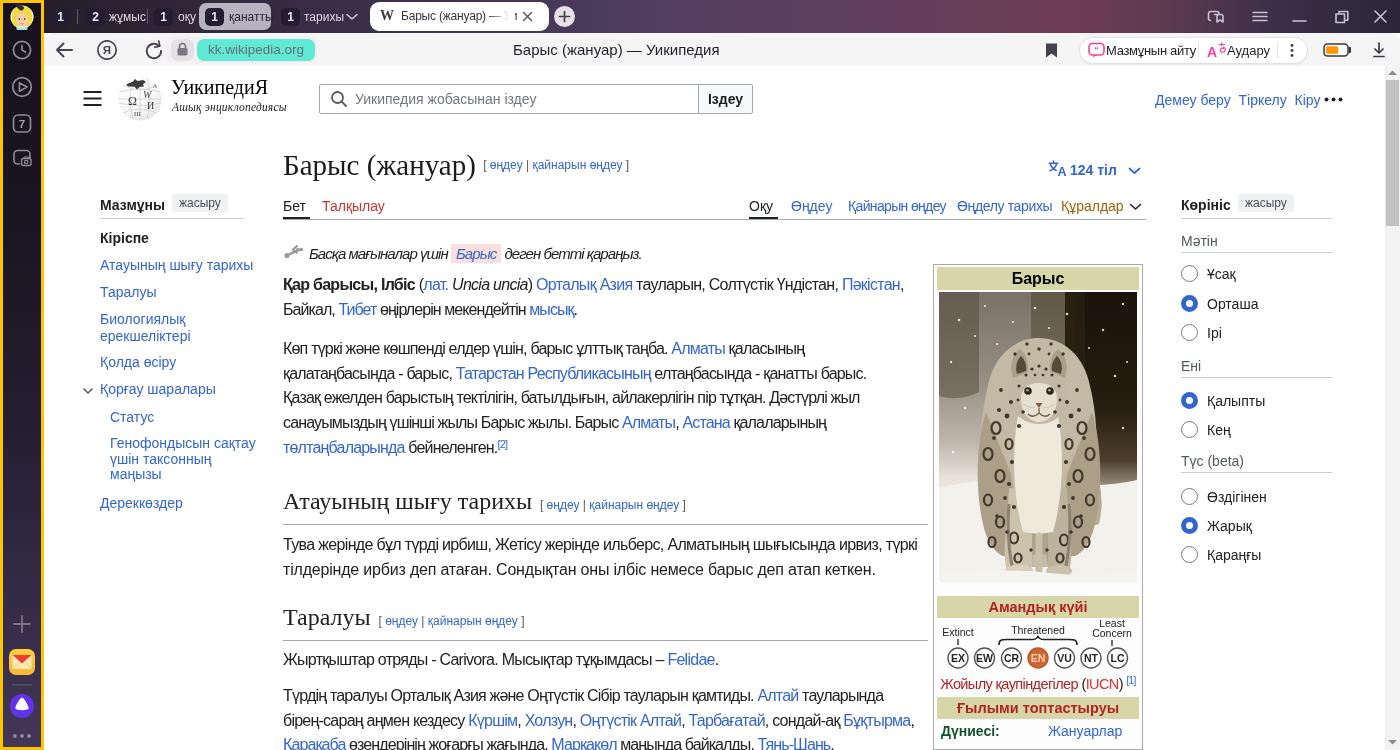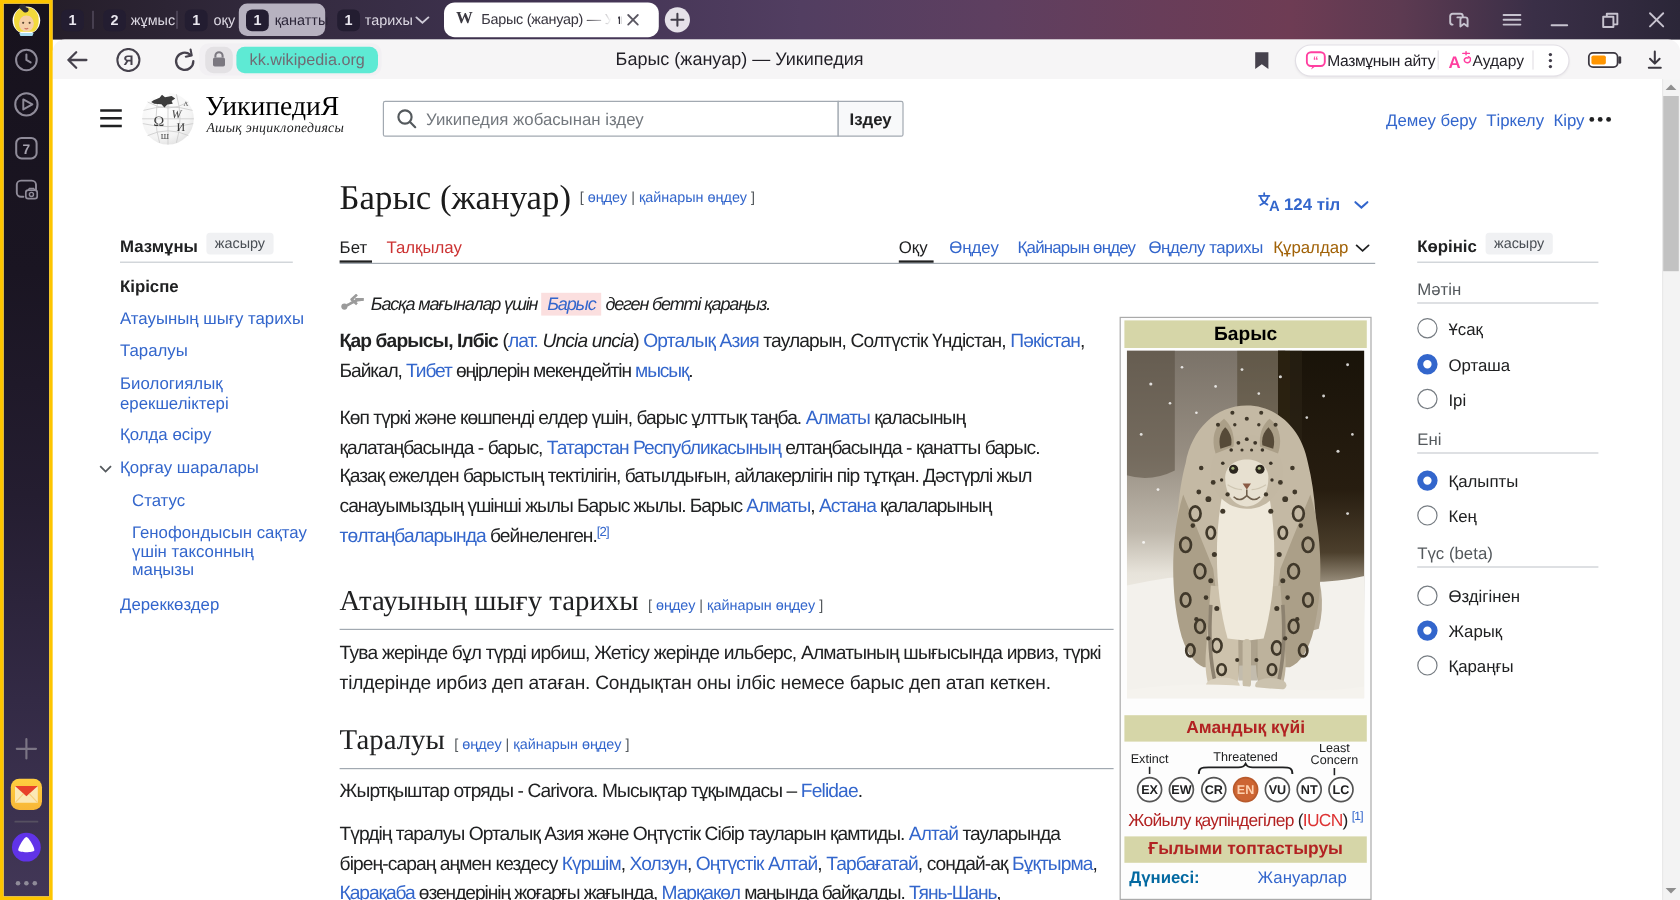--- a/index.html
+++ b/index.html
@@ -211,21 +211,21 @@
     <path d="M23 2.5 V45.5 M1.5 24 H44.5 M6 10 Q23 20 40 10 M6 38 Q23 30 40 38"></path>
   </g>
   <path d="M12 0 h12 v9 h-12 z" fill="#ffffff"></path>
   <path d="M11 8.5 l5 -2 l2 -2.5 l2.5 2 l5.5 -1 l3 2 l-3 2.2 l1 2.3 l-4.5 0.5 l-2.5 2.5 l-2.5 -2.7 l-6 -0.3 l-2.5 -1.5 z" fill="#3d3d3d"></path>
   <text x="11" y="30" font-size="12" fill="#3a3a3a" font-family="Liberation Serif">Ω</text>
   <text x="26" y="23" font-size="10" fill="#4a4a4a" font-family="Liberation Serif" font-style="italic">W</text>
   <text x="30" y="34" font-size="10" fill="#3a3a3a" font-family="Liberation Serif">И</text>
   <text x="17" y="41" font-size="9" fill="#555" font-family="Liberation Serif">ш</text>
   <text x="36" y="13" font-size="8" fill="#666" font-family="Liberation Serif">ʌ</text>
 </svg>
-<div class="abs serif" style="left:171px;top:76px;font-size:23px;color:#000">УикипедиЯ</div>
+<div class="abs serif" style="left:171px;top:76px;font-size:20px;color:#000">УикипедиЯ</div>
 <div class="abs serif" style="left:172px;top:101px;font-size:11.5px;font-style:italic;color:#202122;letter-spacing:0.2px">Ашық энциклопедиясы</div>
 <div class="abs" style="left:319px;top:84px;width:380px;height:30px;border:1px solid #a2a9b1;border-radius:2px 0 0 2px;background:#fff"></div>
 <svg class="abs" style="left:330px;top:90px" width="18" height="18" viewBox="0 0 18 18">
     <circle cx="7.5" cy="7.5" r="5.5" fill="none" stroke="#54595d" stroke-width="1.8"></circle>
     <path d="M11.7 11.7 L16 16" stroke="#54595d" stroke-width="1.8" stroke-linecap="round"></path>
   </svg>
 <div class="abs" style="left:355px;top:91px;font-size:14px;color:#72777d">Уикипедия жобасынан іздеу</div>
 <div class="abs" style="left:698px;top:84px;width:55px;height:30px;border:1px solid #a2a9b1;border-radius:0 2px 2px 0;background:#f8f9fa;font-size:14px;font-weight:bold;color:#202122;text-align:center;line-height:28px">Іздеу</div>
 <div class="abs" style="left:1155px;top:92px;font-size:14px"><a class="blue">Демеу беру</a>&nbsp;&nbsp;<a class="blue">Тіркелу</a>&nbsp;&nbsp;<a class="blue">Кіру</a></div>
 <svg class="abs" style="left:1324px;top:97px" width="19" height="5">
@@ -515,14 +515,14 @@
     <circle cx="127.5" cy="38" r="10" fill="#fff" stroke="#555" stroke-width="1.4"></circle>
     <text x="127.5" y="42" text-anchor="middle" fill="#202122">VU</text>
     <circle cx="154" cy="38" r="10" fill="#fff" stroke="#555" stroke-width="1.4"></circle>
     <text x="154" y="42" text-anchor="middle" fill="#202122">NT</text>
     <circle cx="180.5" cy="38" r="10" fill="#fff" stroke="#555" stroke-width="1.4"></circle>
     <text x="180.5" y="42" text-anchor="middle" fill="#202122">LC</text>
   </g>
 </svg>
 <div class="abs" style="left:933px;top:676px;width:210px;text-align:center;font-size:14.5px;letter-spacing:-0.6px;white-space:nowrap"><span style="color:#b22222">Жойылу қаупіндегілер</span> <span style="color:#202122">(</span><span style="color:#d33">IUCN</span><span style="color:#202122">)</span> <sup class="blue" style="font-size:10px">[1]</sup></div>
 <div class="abs" style="left:937px;top:697px;width:202px;height:22px;background:#d6d6a8;font-size:14.5px;font-weight:bold;color:#b22222;text-align:center;line-height:22px">Ғылыми топтастыруы</div>
-<div class="abs" style="left:941px;top:723px;font-size:14px;font-weight:bold;color:#0369a1">Дүниесі:</div>
+<div class="abs" style="left:941px;top:723px;font-size:14px;font-weight:bold;color:#14532d">Дүниесі:</div>
 <div class="abs" style="left:1048px;top:723px;font-size:14px;color:#36c">Жануарлар</div>
 
 </body></html>

